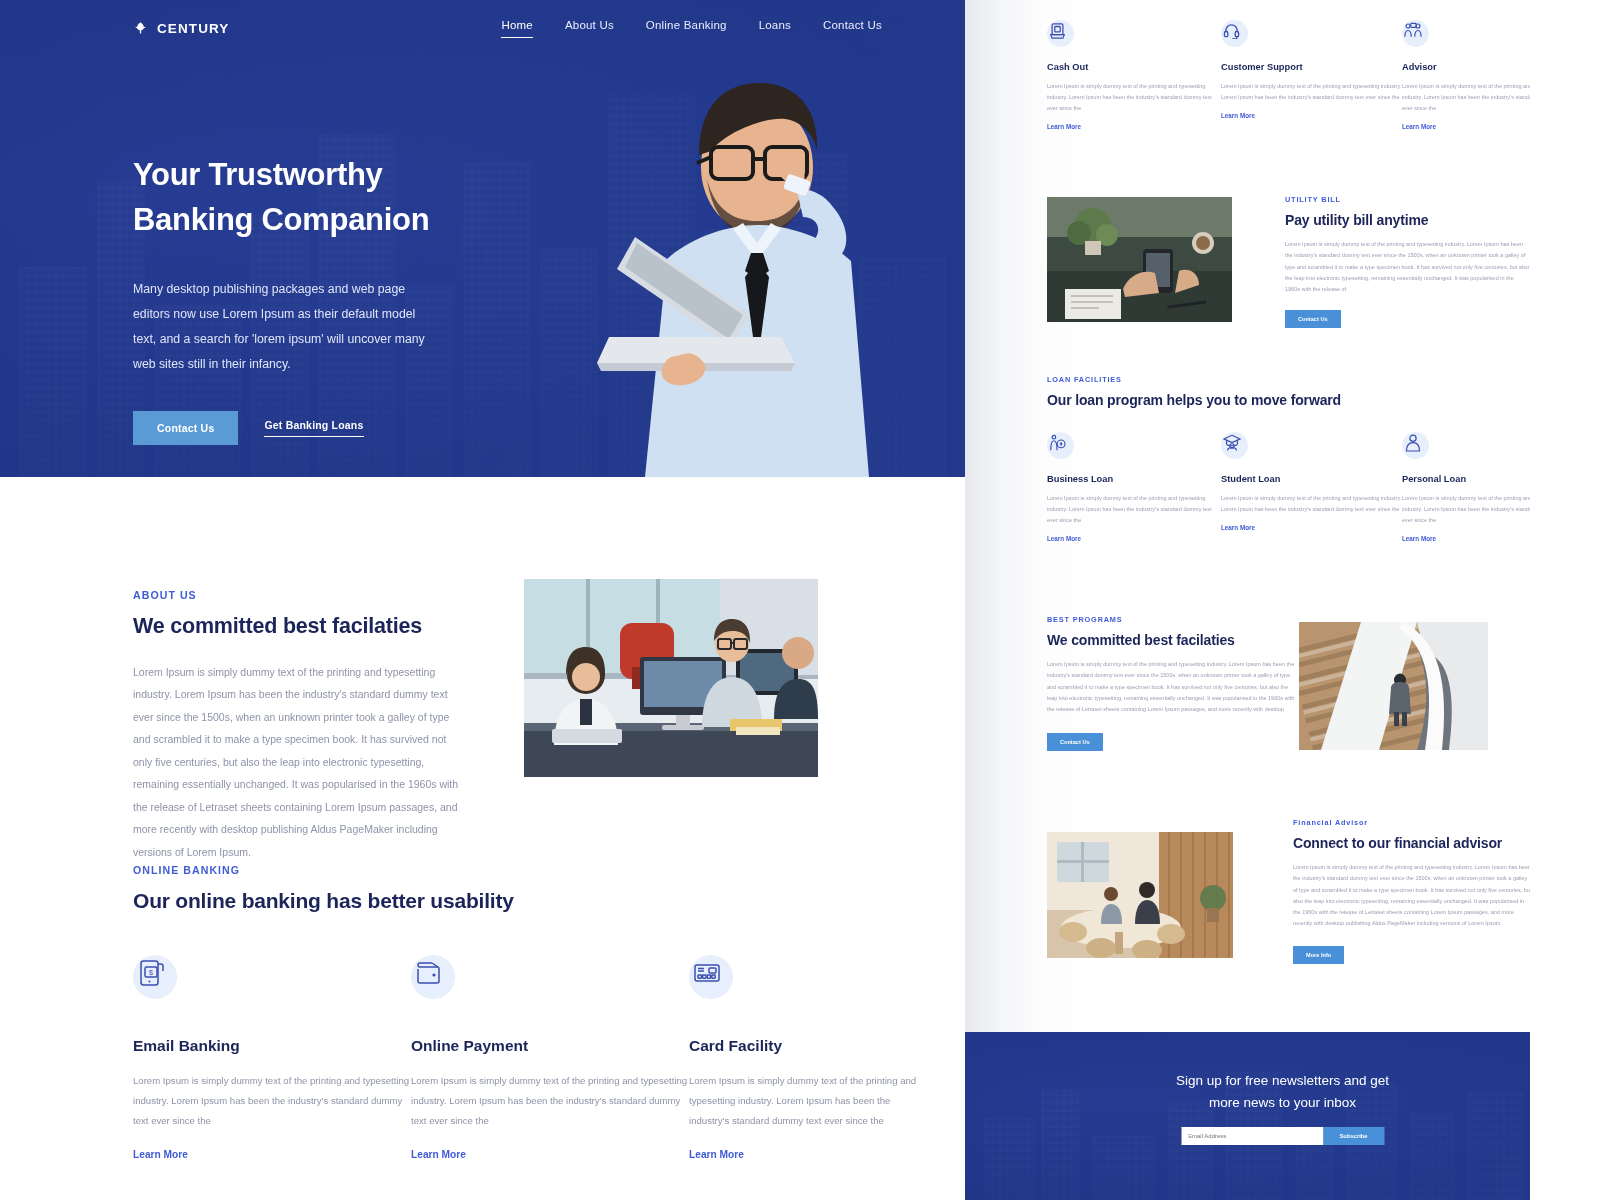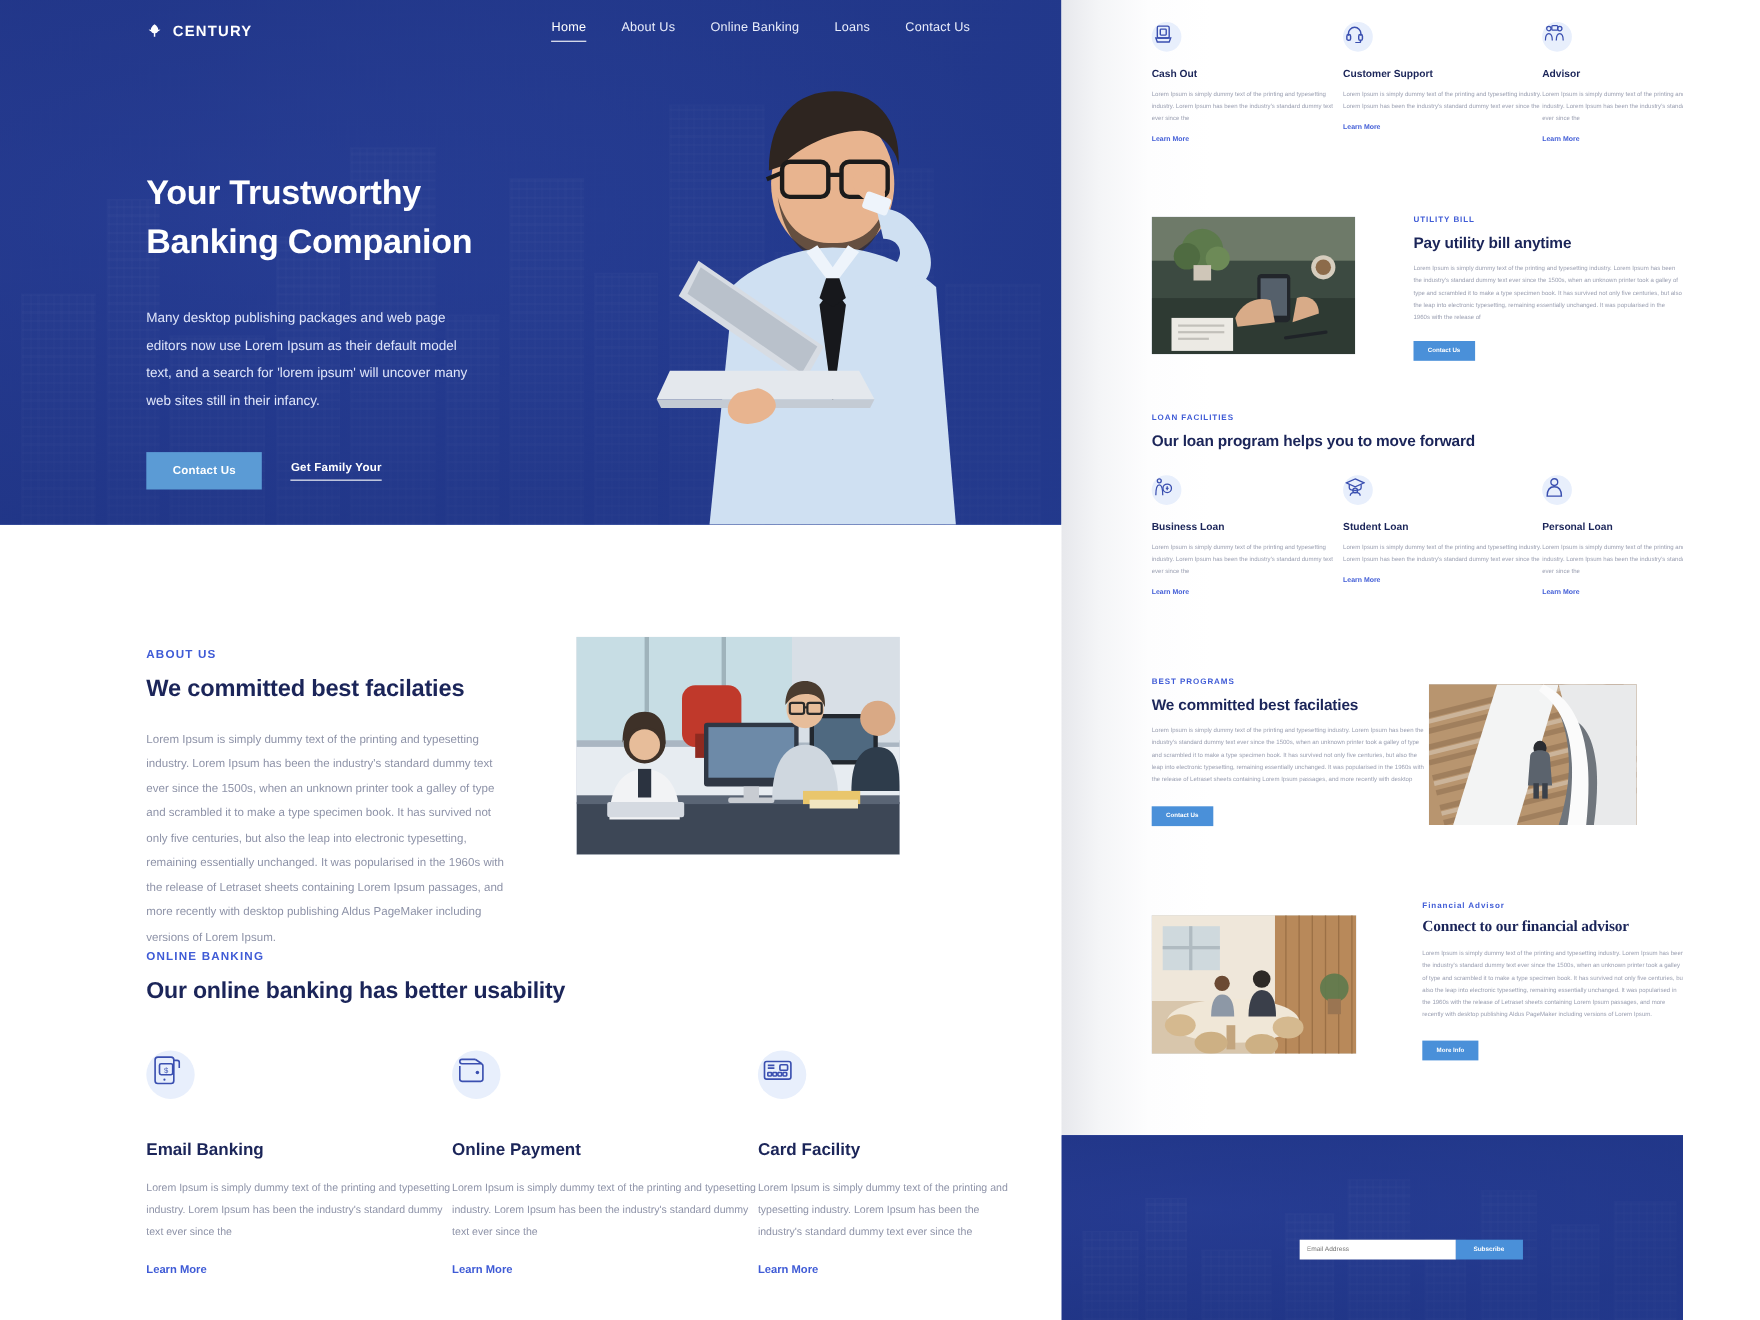--- a/index.html
+++ b/index.html
@@ -175,21 +175,21 @@
   .bp-text .r-title { margin-top:8px; }
   .bp-text .r-body { margin-top:11px; }
   .bp-text .r-btn { margin-top:18px; }
   .bp-photo { position:absolute; left:334px; top:622px; width:189px; height:128px;
               overflow:hidden; background:#cfd6e2; }
 
   
   .fa-photo { position:absolute; left:82px; top:832px; width:186px; height:126px;
               overflow:hidden; background:#cfd6e2; }
   .fa-text { position:absolute; left:328px; top:818px; width:240px; }
-  .fa-text .r-title { margin-top:8px;font-family:Liberation Serif, serif; }
+  .fa-text .r-title { margin-top:8px; }
   .fa-text .r-body { margin-top:11px; }
   .fa-text .r-btn { margin-top:16px; }
 
   
   .newsletter {
     position:absolute; left:0; top:1032px; width:635px; height:168px;
     background:
       linear-gradient(115deg, rgba(40,62,148,0.94) 0%, rgba(46,74,166,0.90) 100%),
       repeating-linear-gradient(90deg, rgba(255,255,255,0.035) 0 2px, transparent 2px 9px),
       repeating-linear-gradient(0deg, rgba(255,255,255,0.022) 0 2px, transparent 2px 11px),
@@ -262,21 +262,21 @@
       </nav>
 
       <div class="hero-copy">
         <h1 class="hero-title">
           <span>Your Trustworthy</span><br>
           <span>Banking Companion</span>
         </h1>
         <p class="hero-sub">Many desktop publishing packages and web page editors now use Lorem Ipsum as their default model text, and a search for 'lorem ipsum' will uncover many web sites still in their infancy.</p>
         <div class="hero-actions">
           <button class="btn-primary">Contact Us</button>
-          <a class="btn-link" href="#">Get Family Your</a>
+          <a class="btn-link" href="#">Get Banking Loans</a>
         </div>
       </div>
 
       <div class="hero-person">
         <svg width="470" height="430" viewBox="0 0 470 430">
 
           <ellipse cx="272" cy="120" rx="56" ry="66" fill="#e8b48f"></ellipse>
           <path d="M214 108 C214 58 240 36 274 36 C310 36 334 60 332 104 C330 88 316 74 300 72 C278 70 240 86 226 104 Z" fill="#2e2520"></path>
 
           <path d="M222 132 C228 174 250 190 272 190 C296 190 318 172 322 132 C314 164 296 174 272 174 C250 174 230 164 222 132 Z" fill="#3a2e26" opacity="0.75"></path>
@@ -647,20 +647,24 @@
             <div class="sky-b" style="left:20%;width:10%;height:38%"></div>
             <div class="sky-b" style="left:32%;width:7%;height:58%"></div>
             <div class="sky-b" style="left:41%;width:9%;height:76%"></div>
             <div class="sky-b" style="left:52%;width:6%;height:44%"></div>
             <div class="sky-b" style="left:60%;width:8%;height:70%"></div>
             <div class="sky-b" style="left:70%;width:7%;height:52%"></div>
             <div class="sky-b" style="left:79%;width:9%;height:64%"></div>
             <div class="sky-b" style="left:90%;width:8%;height:42%"></div>
           </div>
           <div class="hero-vignette"></div>
+          <div class="nl-title">
+            <span>Sign up for free newsletters and get</span><br>
+            <span>more news to your inbox</span>
+          </div>
           <form class="nl-form">
             <input class="nl-input" type="text" placeholder="Email Address" style="">
             <button class="nl-btn">Subscribe</button>
           </form>
         </div>
       </div>
 
     </div>
   </div>
 </div>

